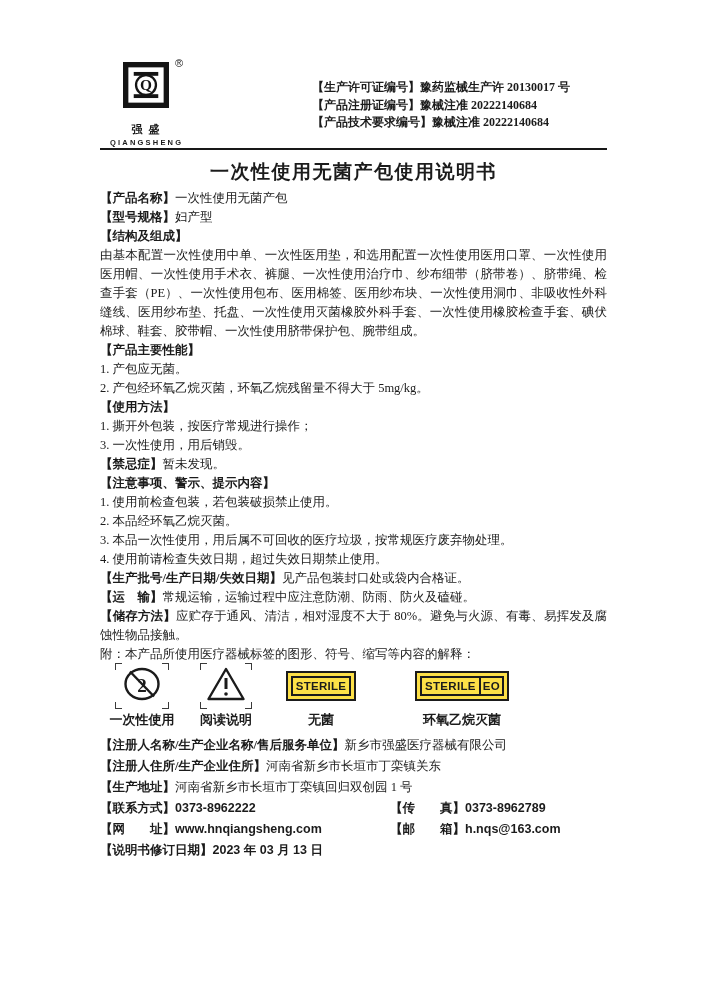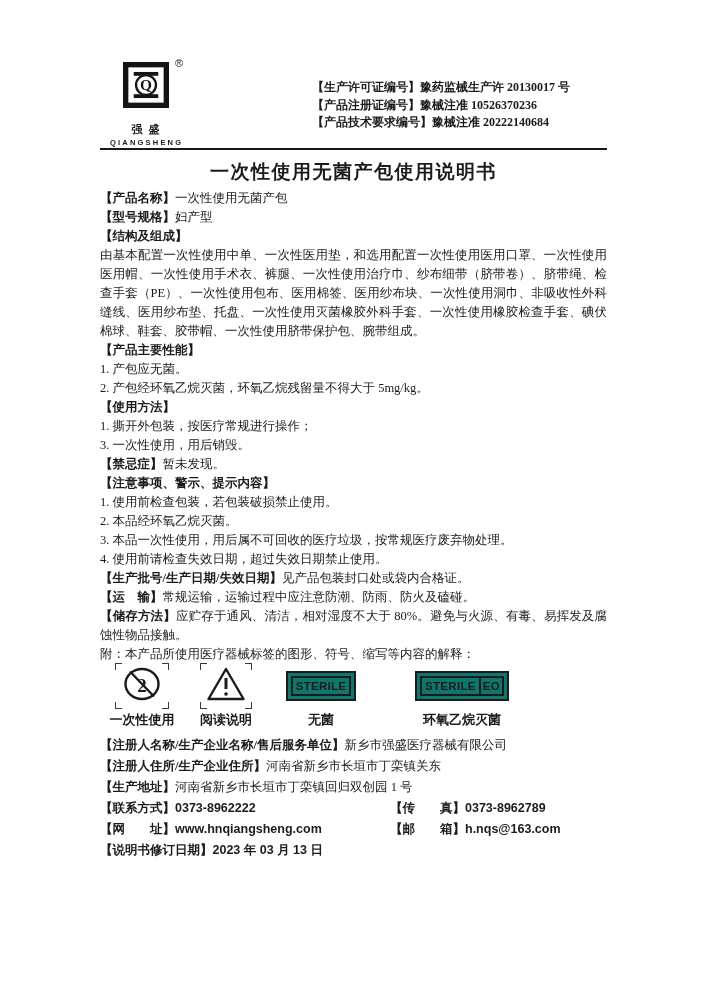--- a/index.html
+++ b/index.html
@@ -35,21 +35,21 @@
   .sym-3{width:106px;}
   .sym-4{width:176px;}
   .sym-icon{height:42px;display:flex;align-items:center;justify-content:center;}
   .sym-label{font-weight:bold;font-size:13px;margin-top:4px;white-space:nowrap;}
   .brk{position:relative;display:inline-block;padding:3px 6px;}
   .c{position:absolute;width:6px;height:6px;border:0 solid #3a3a3a;}
   .c.tl{top:0;left:0;border-top-width:1.5px;border-left-width:1.5px;}
   .c.tr{top:0;right:0;border-top-width:1.5px;border-right-width:1.5px;}
   .c.bl{bottom:0;left:0;border-bottom-width:1.5px;border-left-width:1.5px;}
   .c.br{bottom:0;right:0;border-bottom-width:1.5px;border-right-width:1.5px;}
-  .box-outer{display:inline-flex;border:2px solid #1b1b1b;padding:3px;background:#0f766e;}
+  .box-outer{display:inline-flex;border:2px solid #1b1b1b;padding:3px;background:#fde047;}
   .box-inner{display:inline-block;border:2px solid #1b1b1b;padding:0 3px;
              font-family:"Liberation Sans","DejaVu Sans",sans-serif;font-weight:bold;
              font-size:11.5px;line-height:16px;letter-spacing:0.3px;}
   .box-inner.eo2{margin-left:-2px;padding:0 2px;}
   
   .footer-lines{margin-top:6px;font-size:12.5px;}
   .frow{line-height:21px;min-height:21px;display:flex;}
   .fcell{white-space:nowrap;}
   .fcell.w-half{width:290px;flex:0 0 290px;}
   .val-sans{font-family:"Liberation Sans","DejaVu Sans",sans-serif;font-weight:600;}
@@ -69,21 +69,21 @@
           <circle cx="30" cy="30" r="13" fill="#ffffff" stroke="#141414" stroke-width="3"></circle>
           <text x="30" y="37" text-anchor="middle" font-size="20" font-weight="bold" font-family="Liberation Serif, serif" fill="#141414">Q</text>
         </svg>
         <span class="reg">®</span>
       </span>
       <div class="logo-cn">强盛</div>
       <div class="logo-en">QIANGSHENG</div>
     </div>
     <div class="certs" id="certs">
         <div class="cert-line">【生产许可证编号】豫药监械生产许 20130017 号</div>
-        <div class="cert-line">【产品注册证编号】豫械注准 10526370236</div>
+        <div class="cert-line">【产品注册证编号】豫械注准 20222140684</div>
         <div class="cert-line">【产品技术要求编号】豫械注准 20222140684</div>
       </div>
   </div>
 
   <hr class="rule">
 
   <h1 class="title">一次性使用无菌产包使用说明书</h1>
 
   <div class="body-lines" id="body-lines">
       <div class="bline"><span class="lbl">【产品名称】</span><span>一次性使用无菌产包</span></div>

